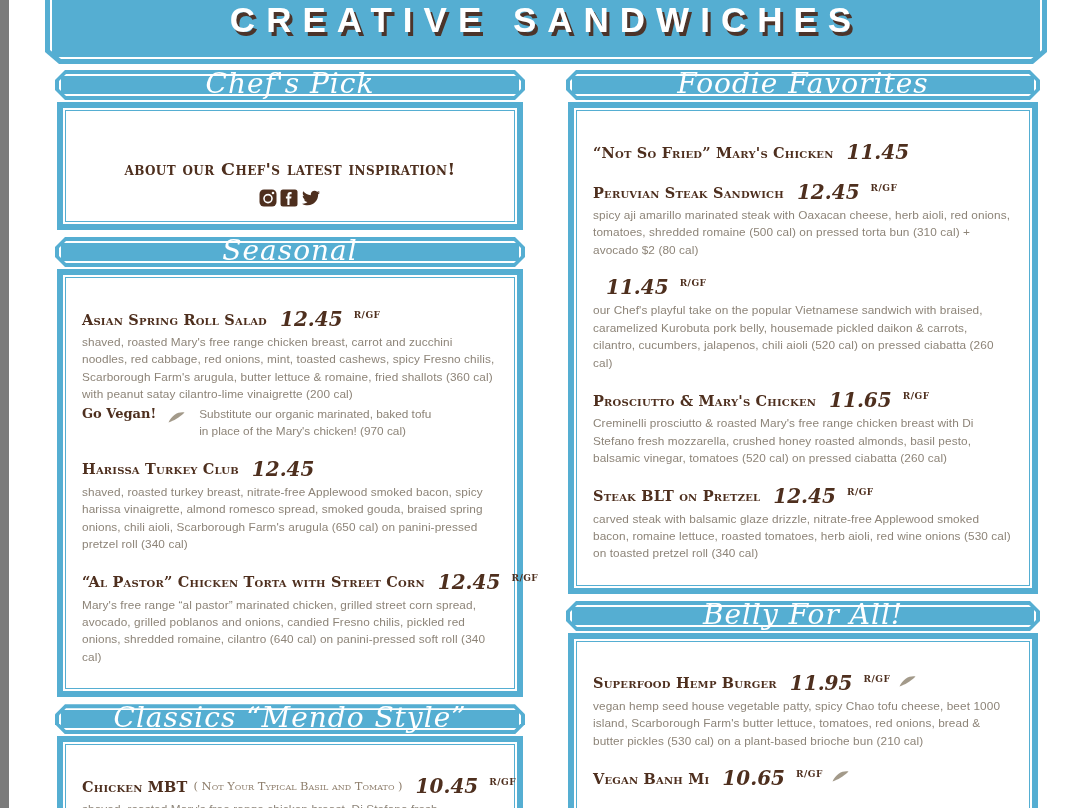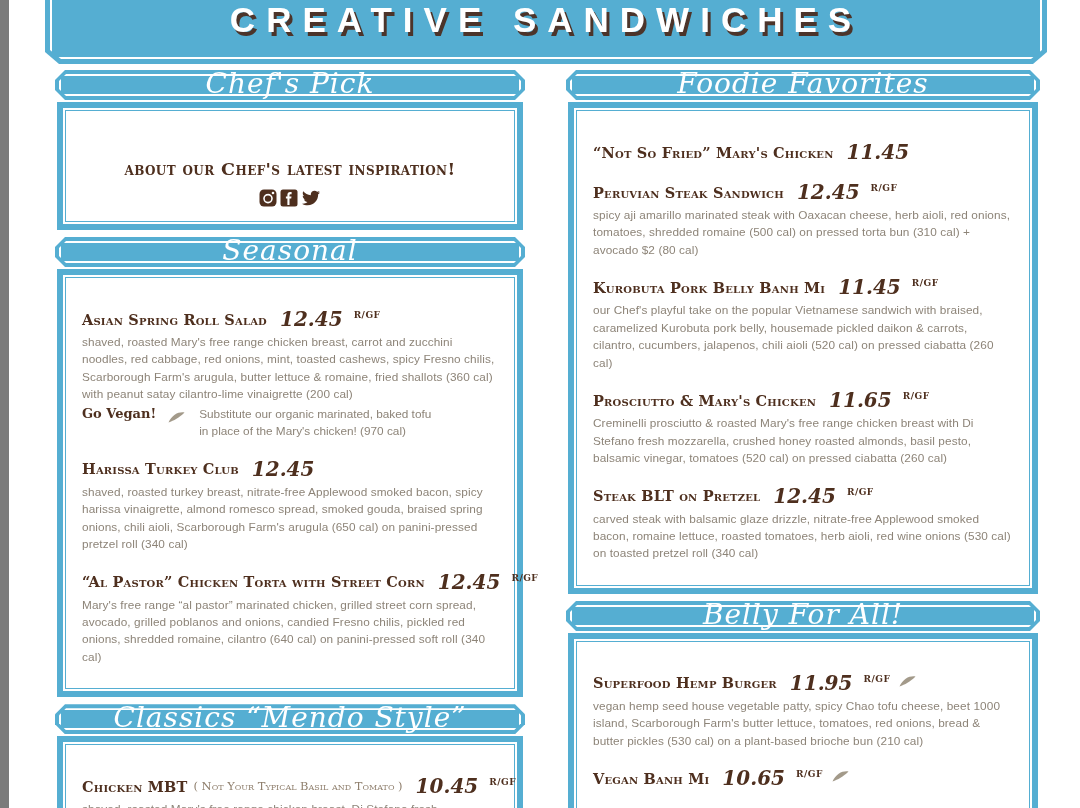--- a/index.html
+++ b/index.html
@@ -208,21 +208,20 @@
         <div class="item-title">
           <span class="item-name">Peruvian Steak Sandwich</span>
           <span class="item-price">12.45</span>
           <span class="item-badge">R/GF</span>
         </div>
         <p class="item-desc">spicy aji amarillo marinated steak with Oaxacan cheese, herb aioli, red onions, tomatoes, shredded romaine (500 cal) on pressed torta bun (310 cal)  + avocado $2  (80 cal)</p>
       </article>
 
       <article class="menu-item">
         <div class="item-title">
-          <span class="item-name">Kurobuta Pork Belly Banh Mi</span>
           <span class="item-price">11.45</span>
           <span class="item-badge">R/GF</span>
         </div>
         <p class="item-desc">our Chef's playful take on the popular Vietnamese sandwich with braised,  caramelized Kurobuta pork belly, housemade pickled daikon &amp; carrots, cilantro, cucumbers, jalapenos, chili aioli (520 cal) on pressed ciabatta (260 cal)</p>
       </article>
 
       <article class="menu-item">
         <div class="item-title">
           <span class="item-name">Prosciutto &amp; Mary's Chicken</span>
           <span class="item-price">11.65</span>

